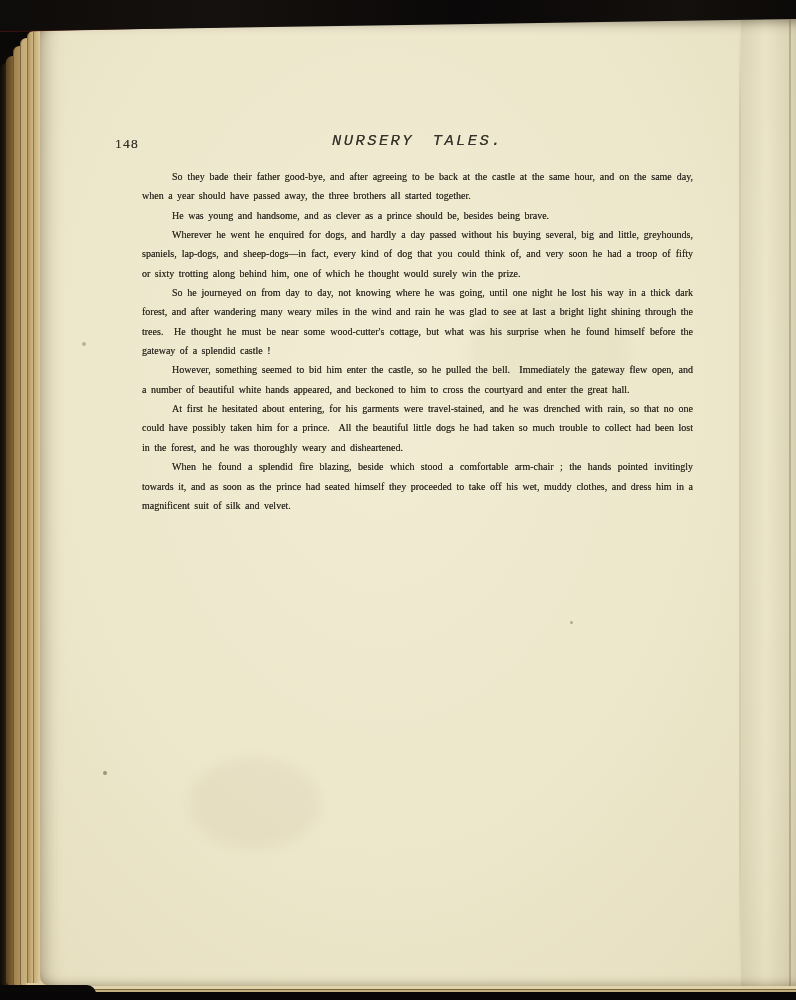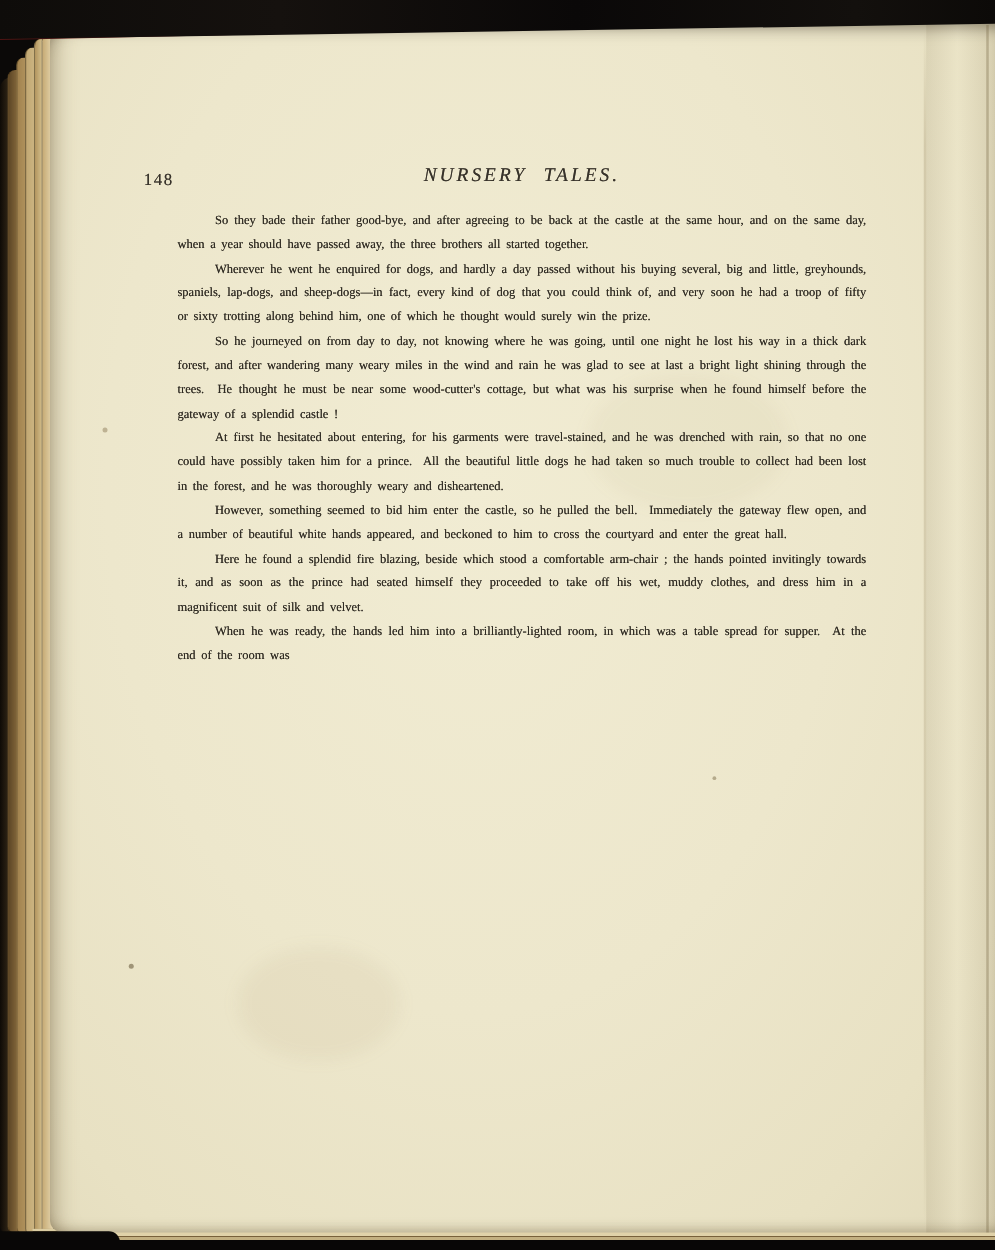--- a/index.html
+++ b/index.html
@@ -68,21 +68,21 @@
 
   
   .text-block{position:absolute;left:102px;top:114px;width:551px;z-index:6;color:#2f2b23;}
   .head{position:relative;height:35px;}
   .folio{
     position:absolute;left:-27px;top:4px;font-size:13.5px;letter-spacing:1.3px;color:#37322a;
     text-shadow:0 0 .4px rgba(47,42,34,.7);
   }
   .running-title{
     text-align:center;font-style:italic;font-size:15.5px;letter-spacing:2.4px;word-spacing:7px;
-    color:#37322a;text-shadow:0 0 .4px rgba(47,42,34,.7);
+    color:#37322a;text-shadow:0 0 .4px rgba(47,42,34,.7);font-family:Liberation Mono, monospace;
   }
   .body-text p{
     margin:0;text-align:justify;text-indent:30px;white-space:pre-wrap;
     font-size:10px;line-height:19.35px;word-spacing:2px;
     text-shadow:0 0 .45px rgba(46,41,33,.8);
   }
 </style>
 </head>
 <body>
 
@@ -100,26 +100,26 @@
     <div class="blotch b1"></div>
     <div class="blotch b2"></div>
 
     <div class="text-block">
       <div class="head">
         <span class="folio">148</span>
         <div class="running-title">NURSERY TALES.</div>
       </div>
       <div class="body-text">
         <p>So they bade their father good-bye, and after agreeing to be back at the castle at the same hour, and on the same day, when a year should have passed away, the three brothers all started together.</p>
+        <p>He was young and handsome, and as clever as a prince should be, besides being brave.</p>
         <p>Wherever he went he enquired for dogs, and hardly a day passed without his buying several, big and little, greyhounds, spaniels, lap-dogs, and sheep-dogs—in fact, every kind of dog that you could think of, and very soon he had a troop of fifty or sixty trotting along behind him, one of which he thought would surely win the prize.</p>
         <p>So he journeyed on from day to day, not knowing where he was going, until one night he lost his way in a thick dark forest, and after wandering many weary miles in the wind and rain he was glad to see at last a bright light shining through the trees.  He thought he must be near some wood-cutter's cottage, but what was his surprise when he found himself before the gateway of a splendid castle !</p>
+        <p>However, something seemed to bid him enter the castle, so he pulled the bell.  Immediately the gateway flew open, and a number of beautiful white hands appeared, and beckoned to him to cross the courtyard and enter the great hall.</p>
         <p>At first he hesitated about entering, for his garments were travel-stained, and he was drenched with rain, so that no one could have possibly taken him for a prince.  All the beautiful little dogs he had taken so much trouble to collect had been lost in the forest, and he was thoroughly weary and disheartened.</p>
-        <p>However, something seemed to bid him enter the castle, so he pulled the bell.  Immediately the gateway flew open, and a number of beautiful white hands appeared, and beckoned to him to cross the courtyard and enter the great hall.</p>
-        <p>Here he found a splendid fire blazing, beside which stood a comfortable arm-chair ; the hands pointed invitingly towards it, and as soon as the prince had seated himself they proceeded to take off his wet, muddy clothes, and dress him in a magnificent suit of silk and velvet.</p>
-        <p>When he was ready, the hands led him into a brilliantly-lighted room, in which was a table spread for supper.  At the end of the room was</p>
+        <p>When he found a splendid fire blazing, beside which stood a comfortable arm-chair ; the hands pointed invitingly towards it, and as soon as the prince had seated himself they proceeded to take off his wet, muddy clothes, and dress him in a magnificent suit of silk and velvet.</p>
       </div>
     </div>
   </div>
 
   <div class="right-soft"></div>
   <div class="crease-mid"></div>
   <div class="crease-right"></div>
 
   <div class="speck a"></div>
   <div class="speck b"></div>

